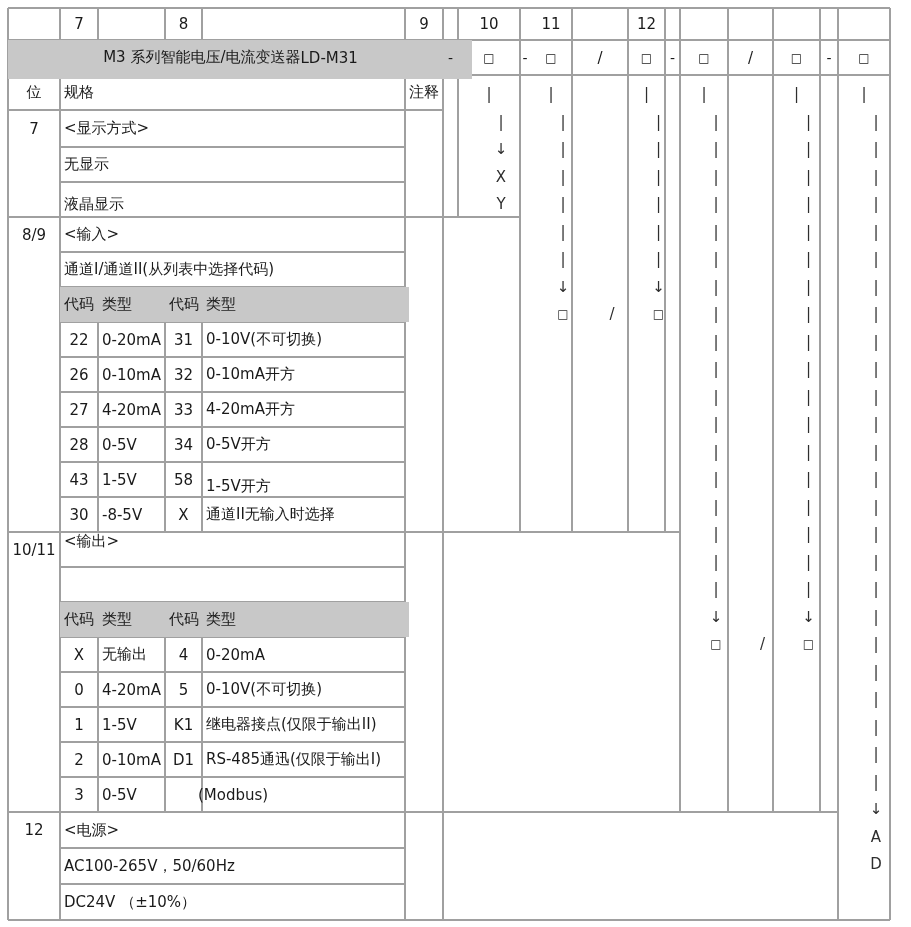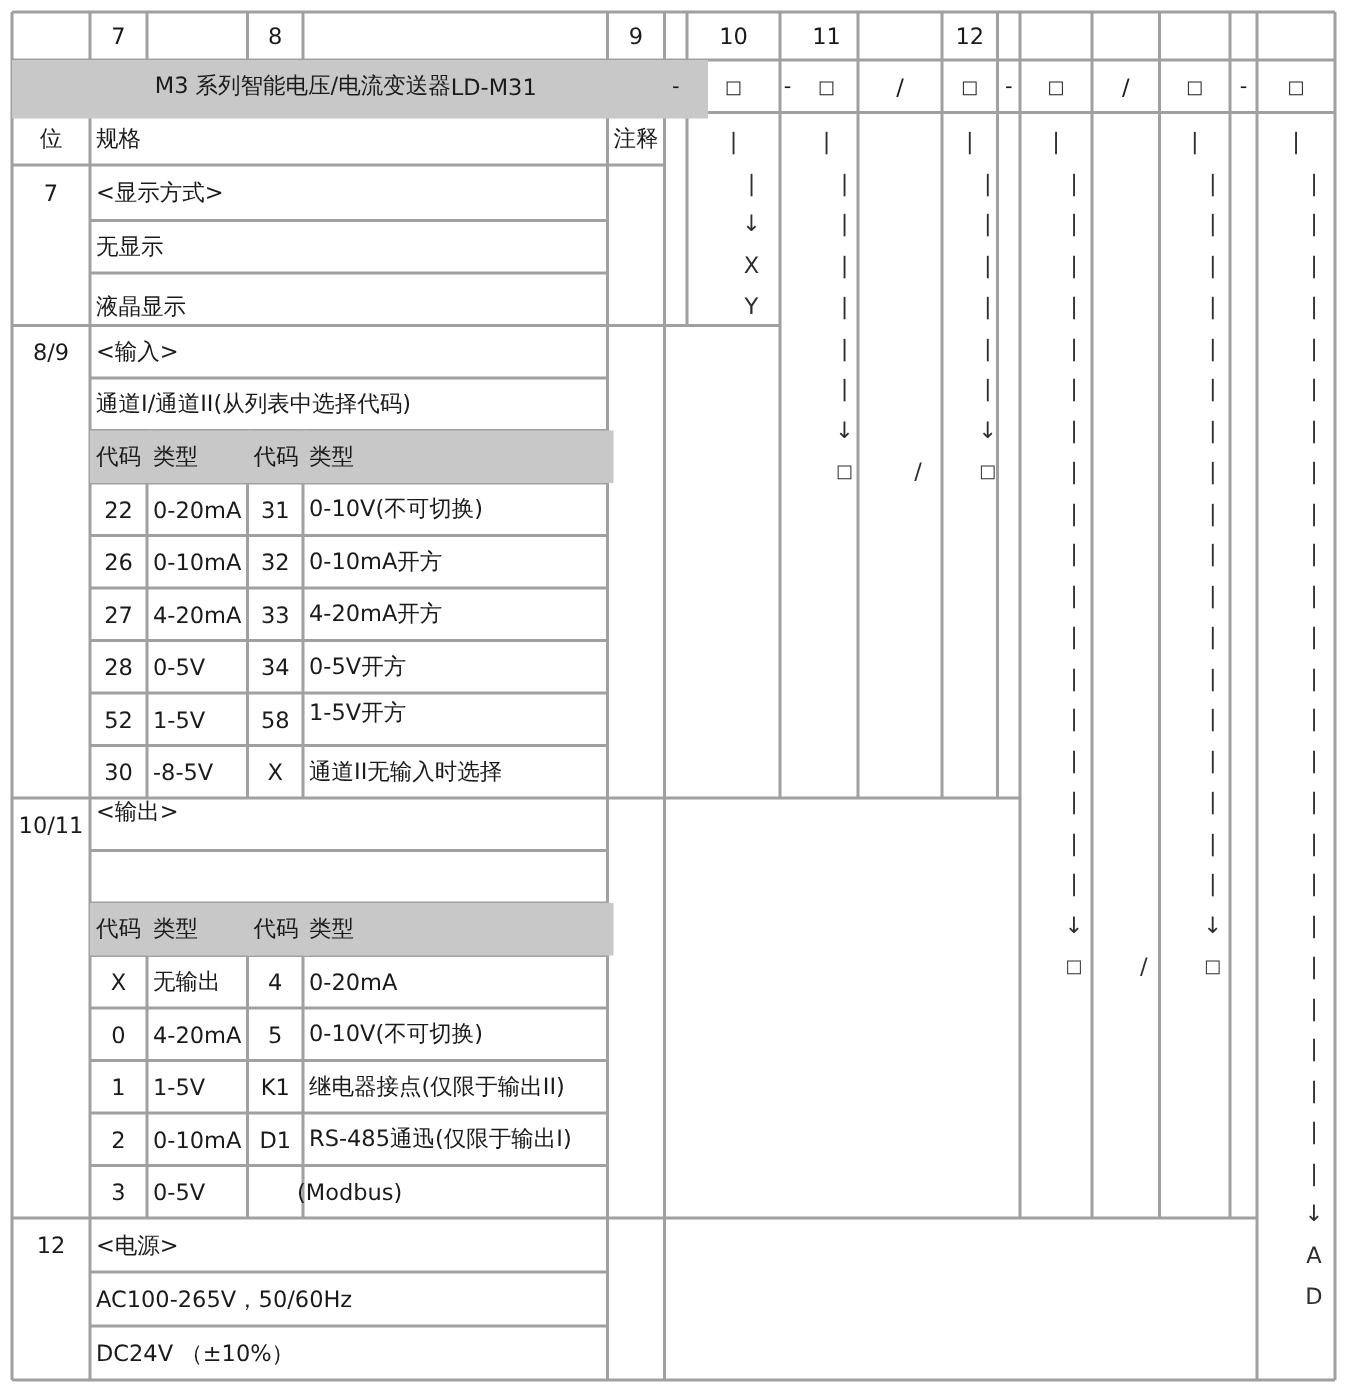--- a/index.html
+++ b/index.html
@@ -142,24 +142,24 @@
   <div class="c cc" style="left:60px;top:392px;width:38px;height:35px">27</div>
   <div class="c cl" style="left:98px;top:392px;width:67px;height:35px">4-20mA</div>
   <div class="c cc" style="left:165px;top:392px;width:37px;height:35px">33</div>
   <div class="c cl" style="left:202px;top:392px;width:203px;height:35px">4-20mA开方</div>
 
   <div class="c cc" style="left:60px;top:427px;width:38px;height:35px">28</div>
   <div class="c cl" style="left:98px;top:427px;width:67px;height:35px">0-5V</div>
   <div class="c cc" style="left:165px;top:427px;width:37px;height:35px">34</div>
   <div class="c cl" style="left:202px;top:427px;width:203px;height:35px">0-5V开方</div>
 
-  <div class="c cc" style="left:60px;top:462px;width:38px;height:35px">52</div>
+  <div class="c cc" style="left:60px;top:462px;width:38px;height:35px">43</div>
   <div class="c cl" style="left:98px;top:462px;width:67px;height:35px">1-5V</div>
   <div class="c cc" style="left:165px;top:462px;width:37px;height:35px">58</div>
-  <div class="c cl" style="left:202px;top:463px;width:203px;height:25px">1-5V开方</div>
+  <div class="c cl" style="left:202px;top:474px;width:203px;height:25px">1-5V开方</div>
 
   <div class="c cc" style="left:60px;top:497px;width:38px;height:35px">30</div>
   <div class="c cl" style="left:98px;top:497px;width:67px;height:35px">-8-5V</div>
   <div class="c cc" style="left:165px;top:497px;width:37px;height:35px">X</div>
   <div class="c cl" style="left:202px;top:497px;width:203px;height:35px">通道II无输入时选择</div>
 
   <div class="c cc" style="left:8px;top:532px;width:52px;height:35px">10/11</div>
   <div class="c cl" style="left:60px;top:532px;width:345px;height:18px">&lt;输出&gt;</div>
   <div class="c gray cl" style="left:60px;top:602px;width:38px;height:35px">代码</div>
   <div class="c gray cl" style="left:98px;top:602px;width:67px;height:35px">类型</div>

